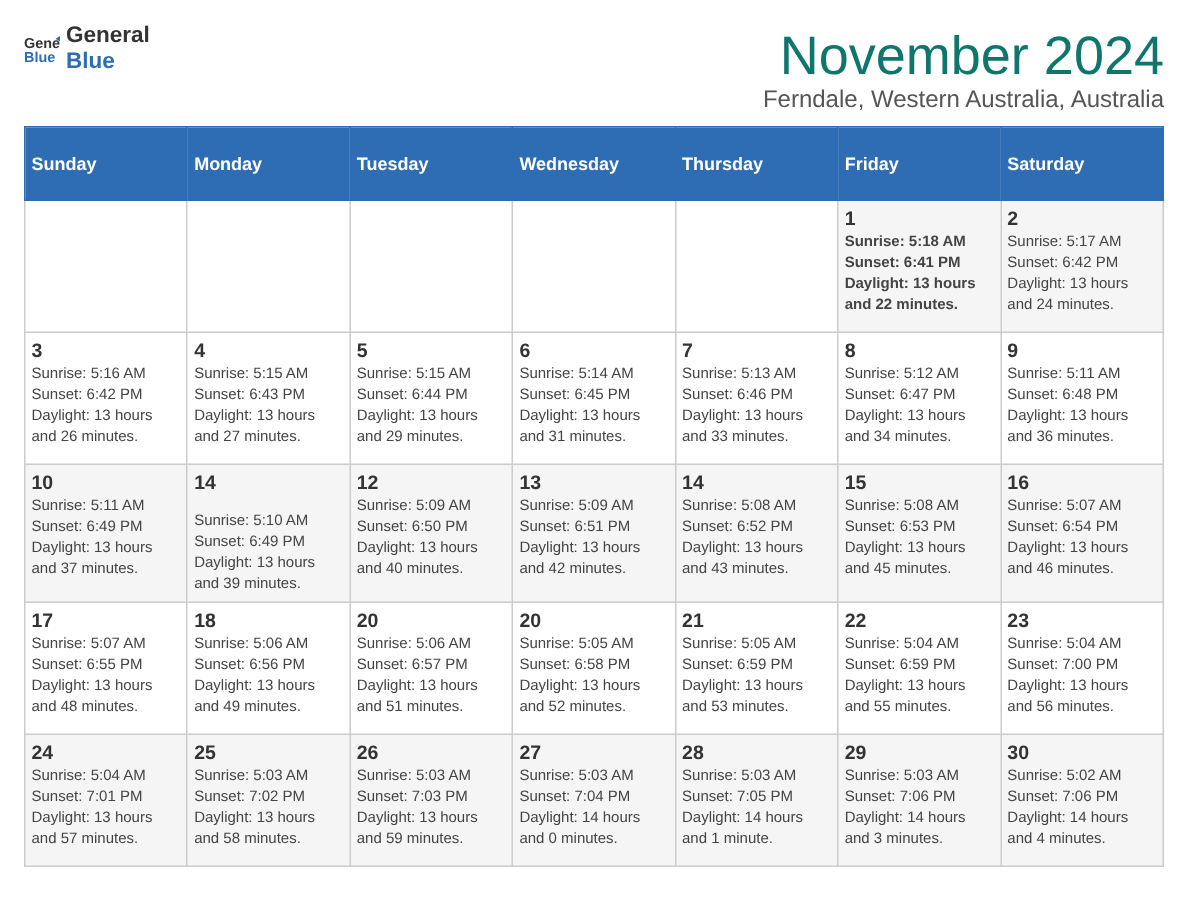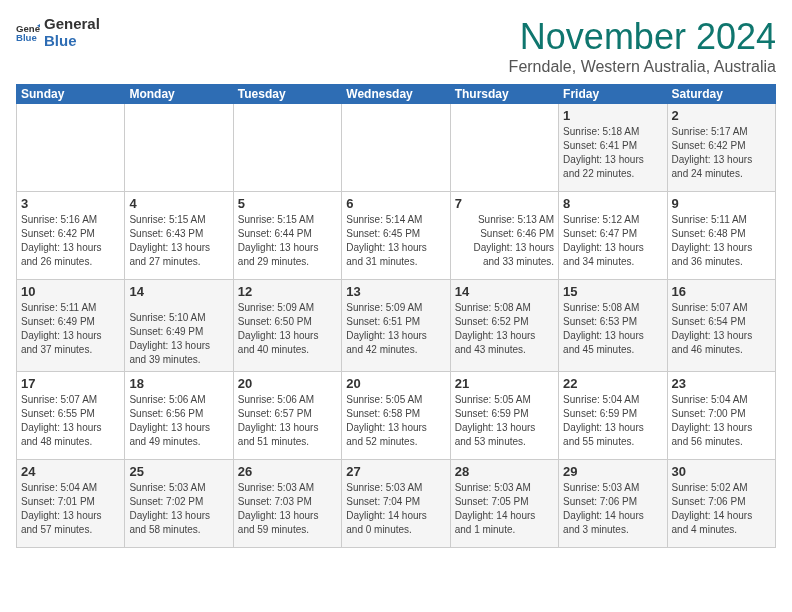--- a/index.html
+++ b/index.html
@@ -40,21 +40,21 @@
     table {
       width: 100%;
       border-collapse: collapse;
       table-layout: fixed;
     }
     thead tr th {
       background-color: #2e6db4;
       color: #fff;
       font-size: 12px;
       font-weight: bold;
-      padding: 2px 4px;
+      padding: 17px 4px;
       text-align: left;
       border: 1px solid #2e6db4;
     }
     tbody tr td {
       border: 1px solid #ccc;
       vertical-align: top;
       padding: 4px;
       font-size: 10px;
       color: #333;
       height: 88px;
@@ -114,21 +114,21 @@
   </thead>
   <tbody id="calendar-body">
   <tr>
         <td class="empty-cell"></td>
         <td class="empty-cell"></td>
         <td class="empty-cell"></td>
         <td class="empty-cell"></td>
         <td class="empty-cell"></td>
         <td>
           <span class="day-number">1</span>
-          <div class="day-info" style="white-space: pre-line;">Sunrise: 5:18 AM
+          <div class="day-info" style="white-space: pre-line; font-weight: bold;">Sunrise: 5:18 AM
 Sunset: 6:41 PM
 Daylight: 13 hours
 and 22 minutes.</div>
         </td>
         <td>
           <span class="day-number">2</span>
           <div class="day-info" style="white-space: pre-line;">Sunrise: 5:17 AM
 Sunset: 6:42 PM
 Daylight: 13 hours
 and 24 minutes.</div>
@@ -158,21 +158,21 @@
         </td>
         <td>
           <span class="day-number">6</span>
           <div class="day-info" style="white-space: pre-line;">Sunrise: 5:14 AM
 Sunset: 6:45 PM
 Daylight: 13 hours
 and 31 minutes.</div>
         </td>
         <td>
           <span class="day-number">7</span>
-          <div class="day-info" style="white-space: pre-line; text-align: right;">Sunrise: 5:13 AM
+          <div class="day-info" style="white-space: pre-line;">Sunrise: 5:13 AM
 Sunset: 6:46 PM
 Daylight: 13 hours
 and 33 minutes.</div>
         </td>
         <td>
           <span class="day-number">8</span>
           <div class="day-info" style="white-space: pre-line;">Sunrise: 5:12 AM
 Sunset: 6:47 PM
 Daylight: 13 hours
 and 34 minutes.</div>

